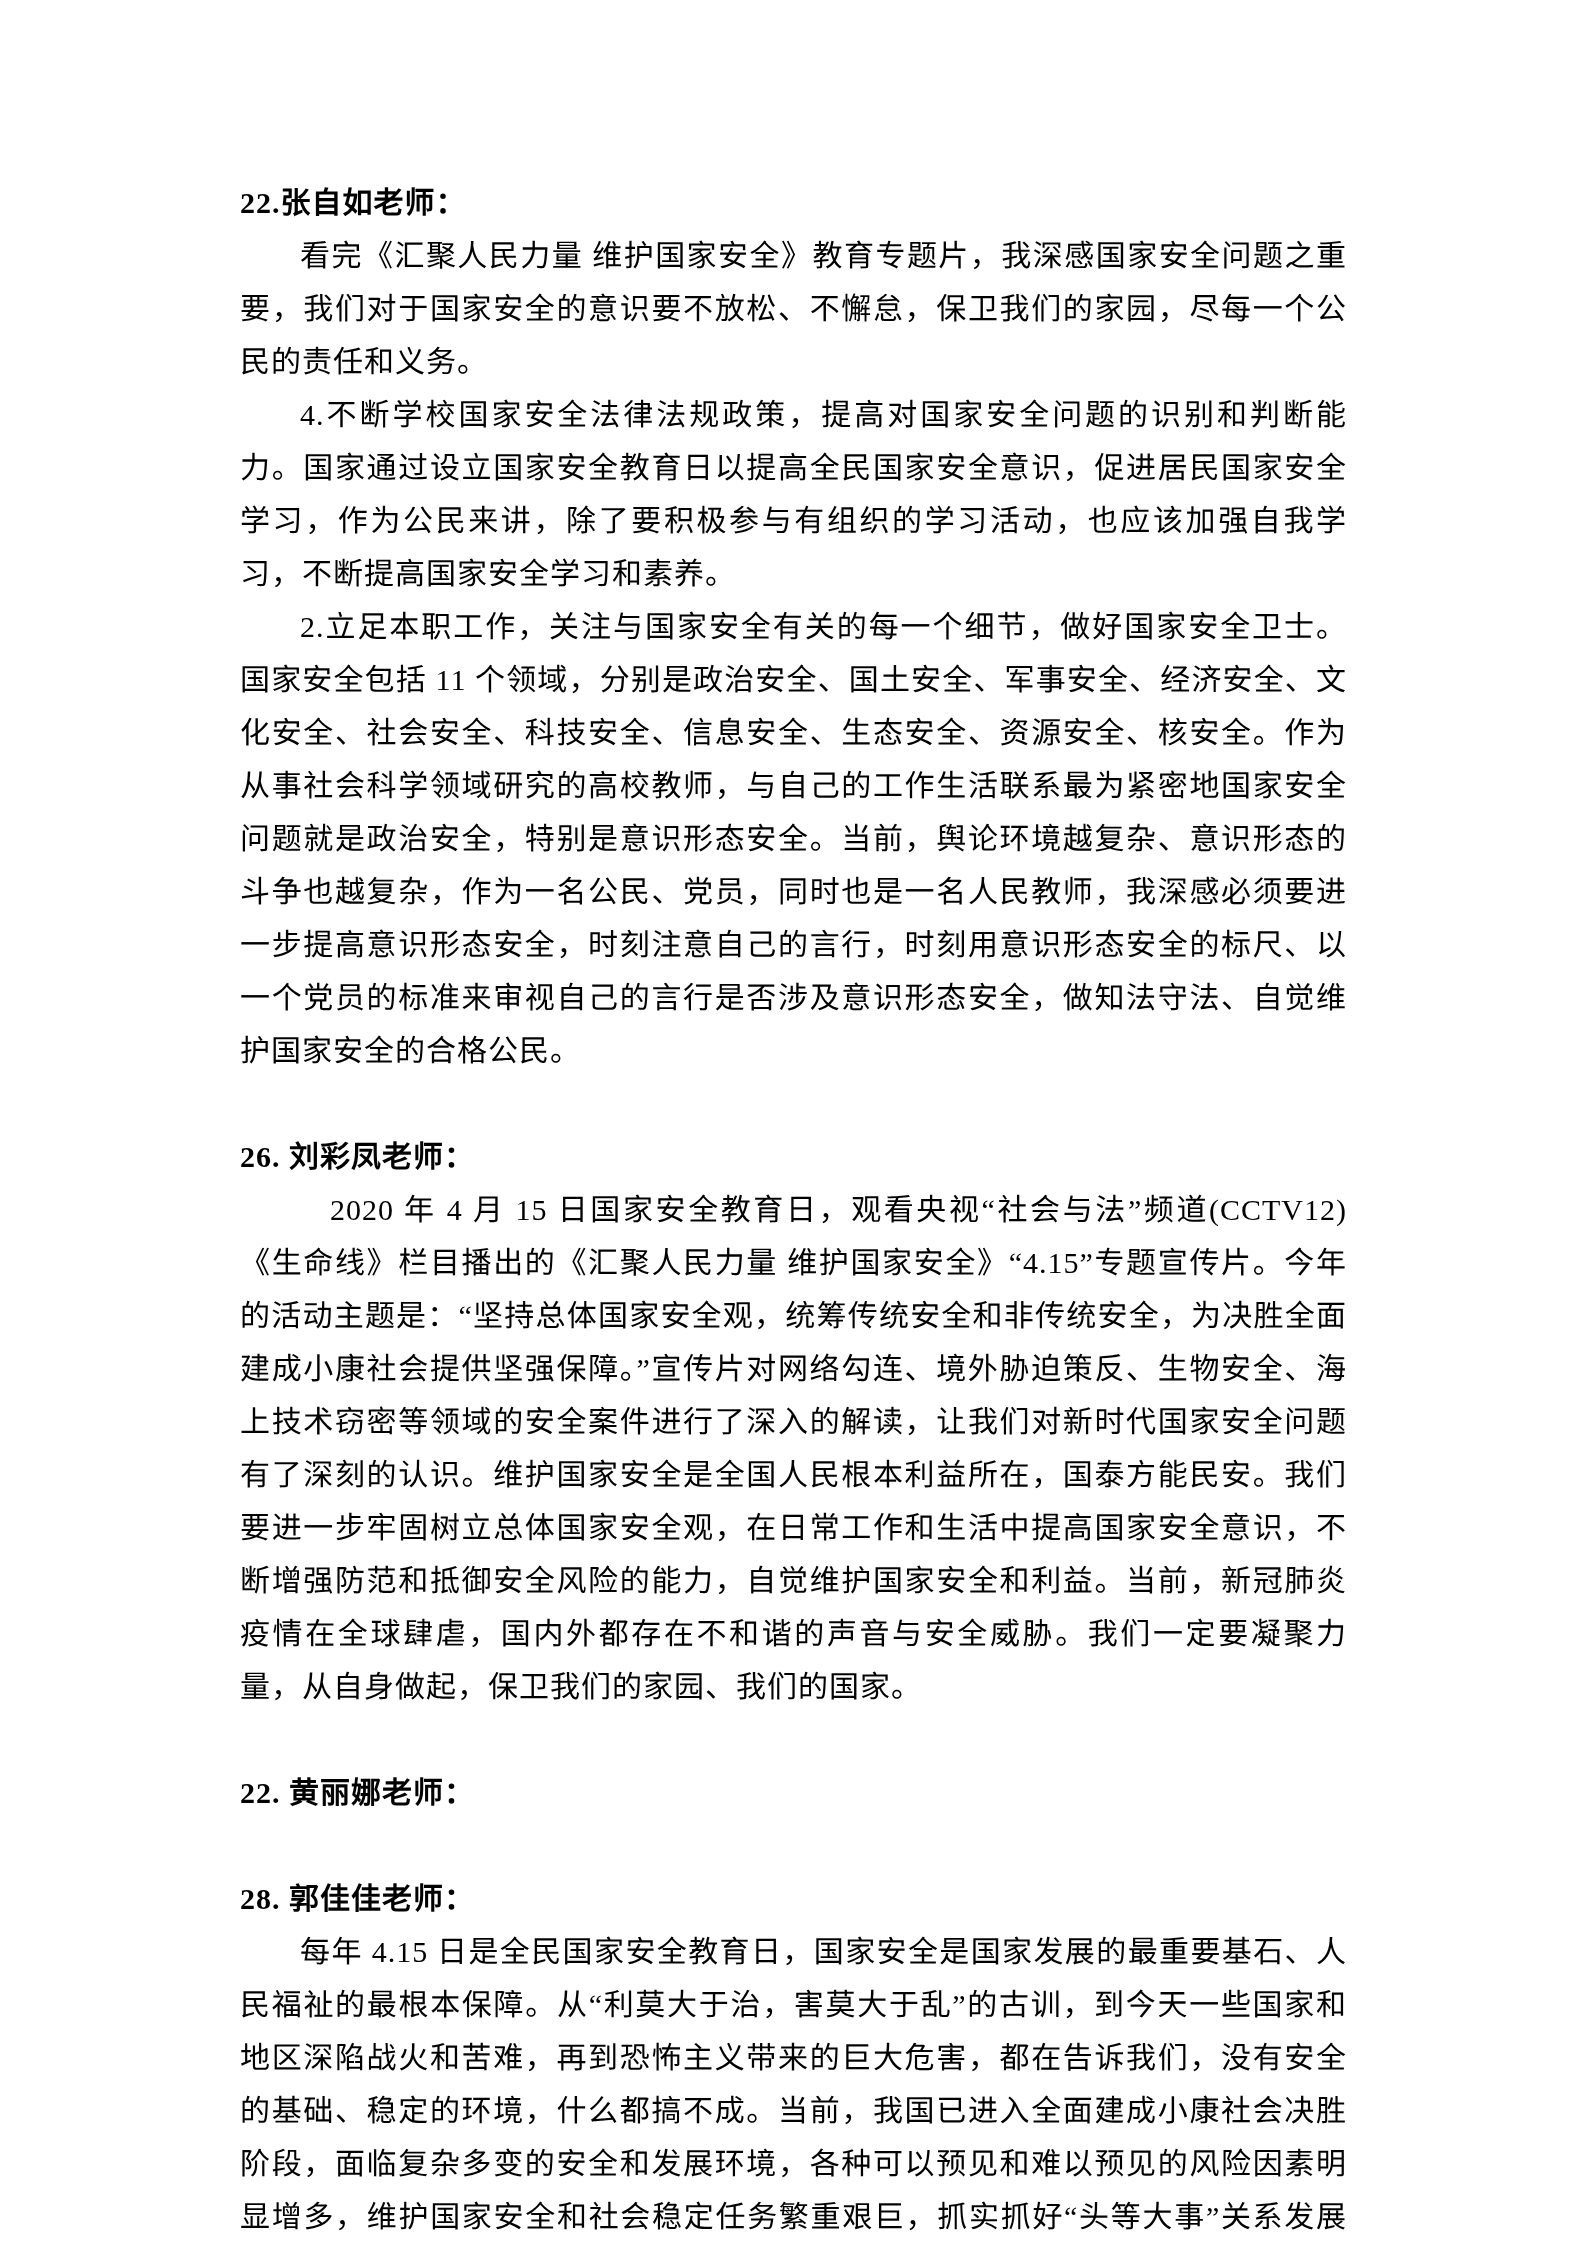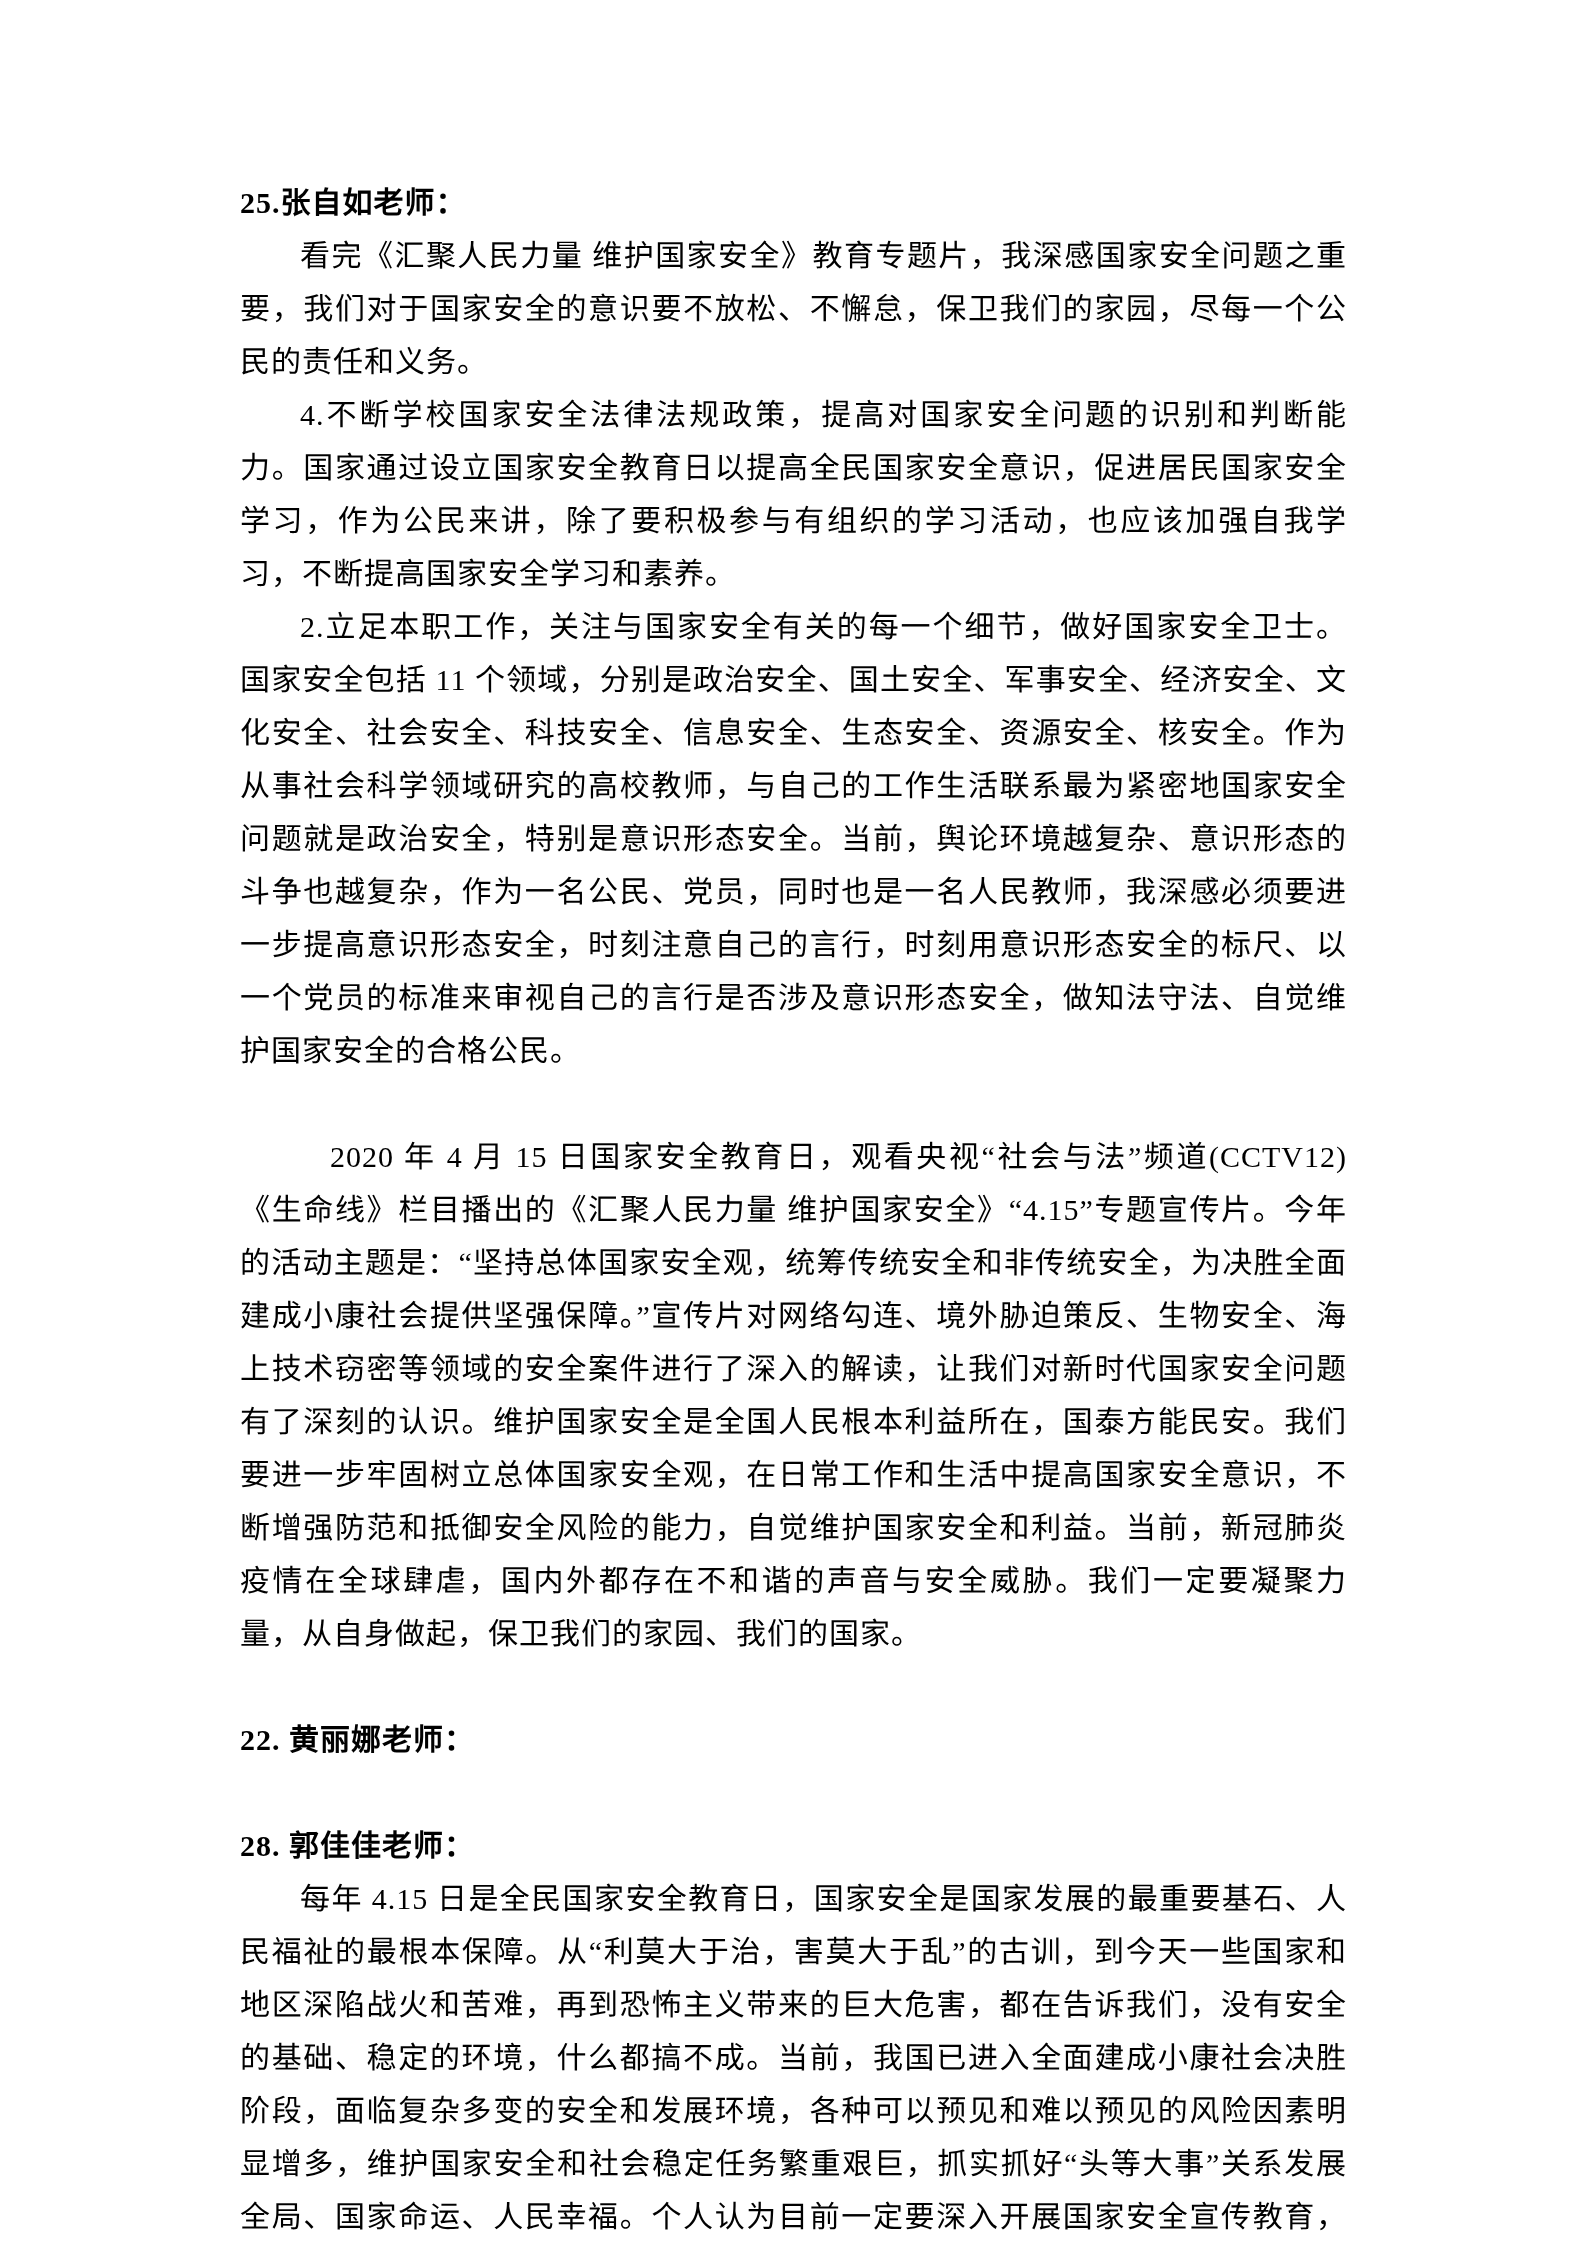--- a/index.html
+++ b/index.html
@@ -43,27 +43,28 @@
   .para.indent-3 {
     text-indent: 3em;
   }
 </style>
 </head>
 <body>
 
 <div class="page">
 
   <section class="doc-section">
-    <h2 class="sec-heading">25.张自如老师：</h2>
+    <h2 class="sec-heading">22.张自如老师：</h2>
     <p class="para">看完《汇聚人民力量 维护国家安全》教育专题片，我深感国家安全问题之重要，我们对于国家安全的意识要不放松、不懈怠，保卫我们的家园，尽每一个公民的责任和义务。</p>
     <p class="para">4.不断学校国家安全法律法规政策，提高对国家安全问题的识别和判断能力。国家通过设立国家安全教育日以提高全民国家安全意识，促进居民国家安全学习，作为公民来讲，除了要积极参与有组织的学习活动，也应该加强自我学习，不断提高国家安全学习和素养。</p>
     <p class="para">2.立足本职工作，关注与国家安全有关的每一个细节，做好国家安全卫士。国家安全包括 11 个领域，分别是政治安全、国土安全、军事安全、经济安全、文化安全、社会安全、科技安全、信息安全、生态安全、资源安全、核安全。作为从事社会科学领域研究的高校教师，与自己的工作生活联系最为紧密地国家安全问题就是政治安全，特别是意识形态安全。当前，舆论环境越复杂、意识形态的斗争也越复杂，作为一名公民、党员，同时也是一名人民教师，我深感必须要进一步提高意识形态安全，时刻注意自己的言行，时刻用意识形态安全的标尺、以一个党员的标准来审视自己的言行是否涉及意识形态安全，做知法守法、自觉维护国家安全的合格公民。</p>
   </section>
 
   <section class="doc-section">
+    <h2 class="sec-heading">26. 刘彩凤老师：</h2>
     <p class="para indent-3">2020 年 4 月 15 日国家安全教育日，观看央视“社会与法”频道(CCTV12)《生命线》栏目播出的《汇聚人民力量 维护国家安全》“4.15”专题宣传片。今年的活动主题是：“坚持总体国家安全观，统筹传统安全和非传统安全，为决胜全面建成小康社会提供坚强保障。”宣传片对网络勾连、境外胁迫策反、生物安全、海上技术窃密等领域的安全案件进行了深入的解读，让我们对新时代国家安全问题有了深刻的认识。维护国家安全是全国人民根本利益所在，国泰方能民安。我们要进一步牢固树立总体国家安全观，在日常工作和生活中提高国家安全意识，不断增强防范和抵御安全风险的能力，自觉维护国家安全和利益。当前，新冠肺炎疫情在全球肆虐，国内外都存在不和谐的声音与安全威胁。我们一定要凝聚力量，从自身做起，保卫我们的家园、我们的国家。</p>
   </section>
 
   <section class="doc-section">
     <h2 class="sec-heading">22. 黄丽娜老师：</h2>
   </section>
 
   <section class="doc-section">
     <h2 class="sec-heading">28. 郭佳佳老师：</h2>
     <p class="para">每年 4.15 日是全民国家安全教育日，国家安全是国家发展的最重要基石、人民福祉的最根本保障。从“利莫大于治，害莫大于乱”的古训，到今天一些国家和地区深陷战火和苦难，再到恐怖主义带来的巨大危害，都在告诉我们，没有安全的基础、稳定的环境，什么都搞不成。当前，我国已进入全面建成小康社会决胜阶段，面临复杂多变的安全和发展环境，各种可以预见和难以预见的风险因素明显增多，维护国家安全和社会稳定任务繁重艰巨，抓实抓好“头等大事”关系发展全局、国家命运、人民幸福。个人认为目前一定要深入开展国家安全宣传教育，切实增强全民国家安全意识。目前出现的</p>

